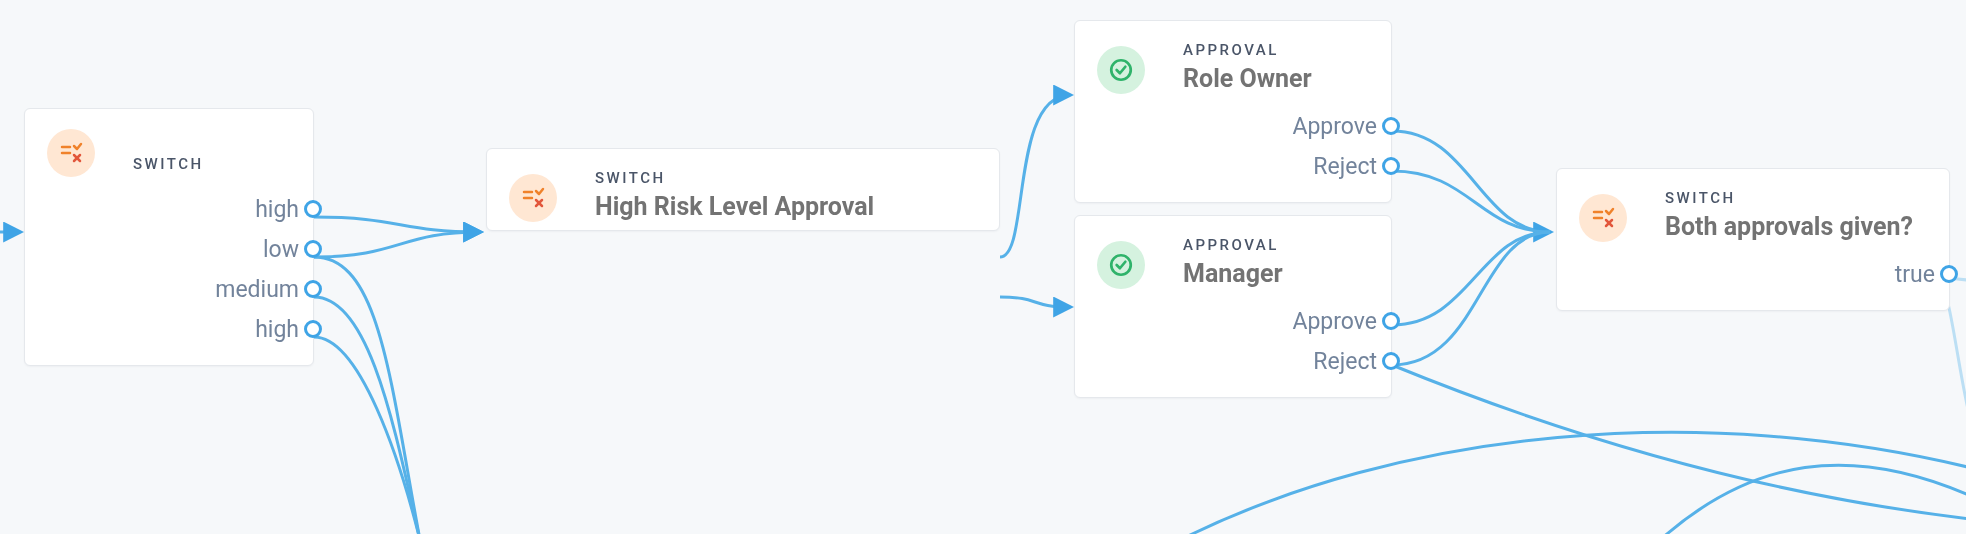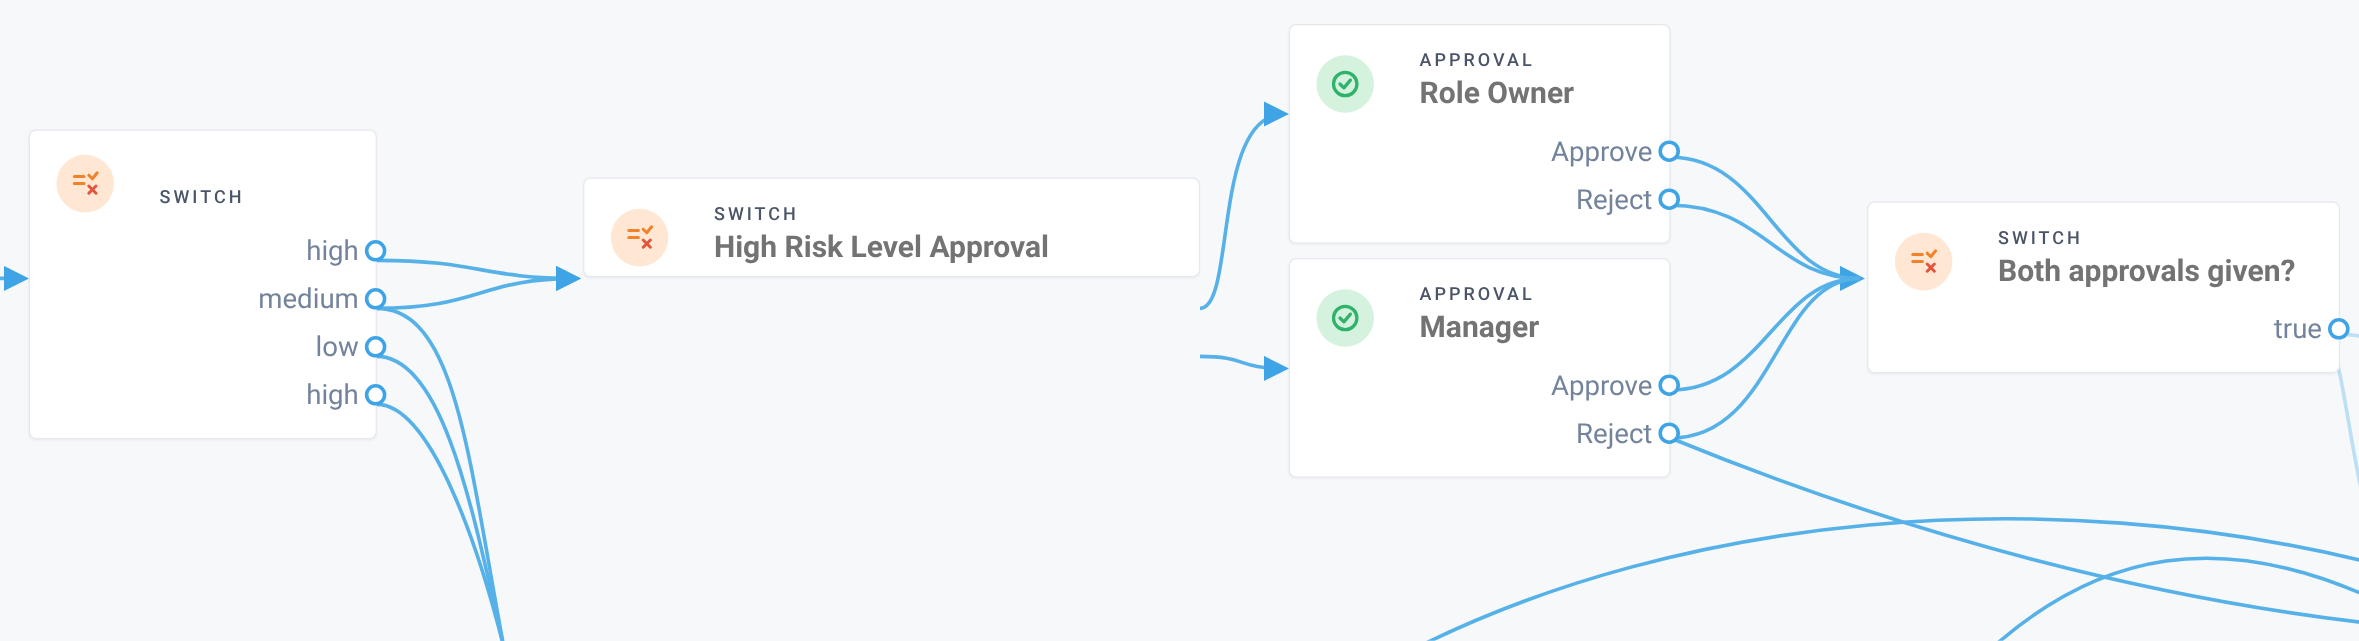--- a/index.html
+++ b/index.html
@@ -149,25 +149,25 @@
       <div>
         <div class="node-type">SWITCH</div>
       </div>
     </div>
     <div class="node-outputs">
       <div class="output-row">
         <span class="output-label">high</span>
         <span class="port"></span>
       </div>
       <div class="output-row">
+        <span class="output-label">low</span>
+        <span class="port"></span>
+      </div>
+      <div class="output-row">
         <span class="output-label">medium</span>
-        <span class="port"></span>
-      </div>
-      <div class="output-row">
-        <span class="output-label">low</span>
         <span class="port"></span>
       </div>
       <div class="output-row">
         <span class="output-label">high</span>
         <span class="port"></span>
       </div>
     </div>
   </div>
 
   <div class="node" style="left:486px; top:148px; width:514px;">

